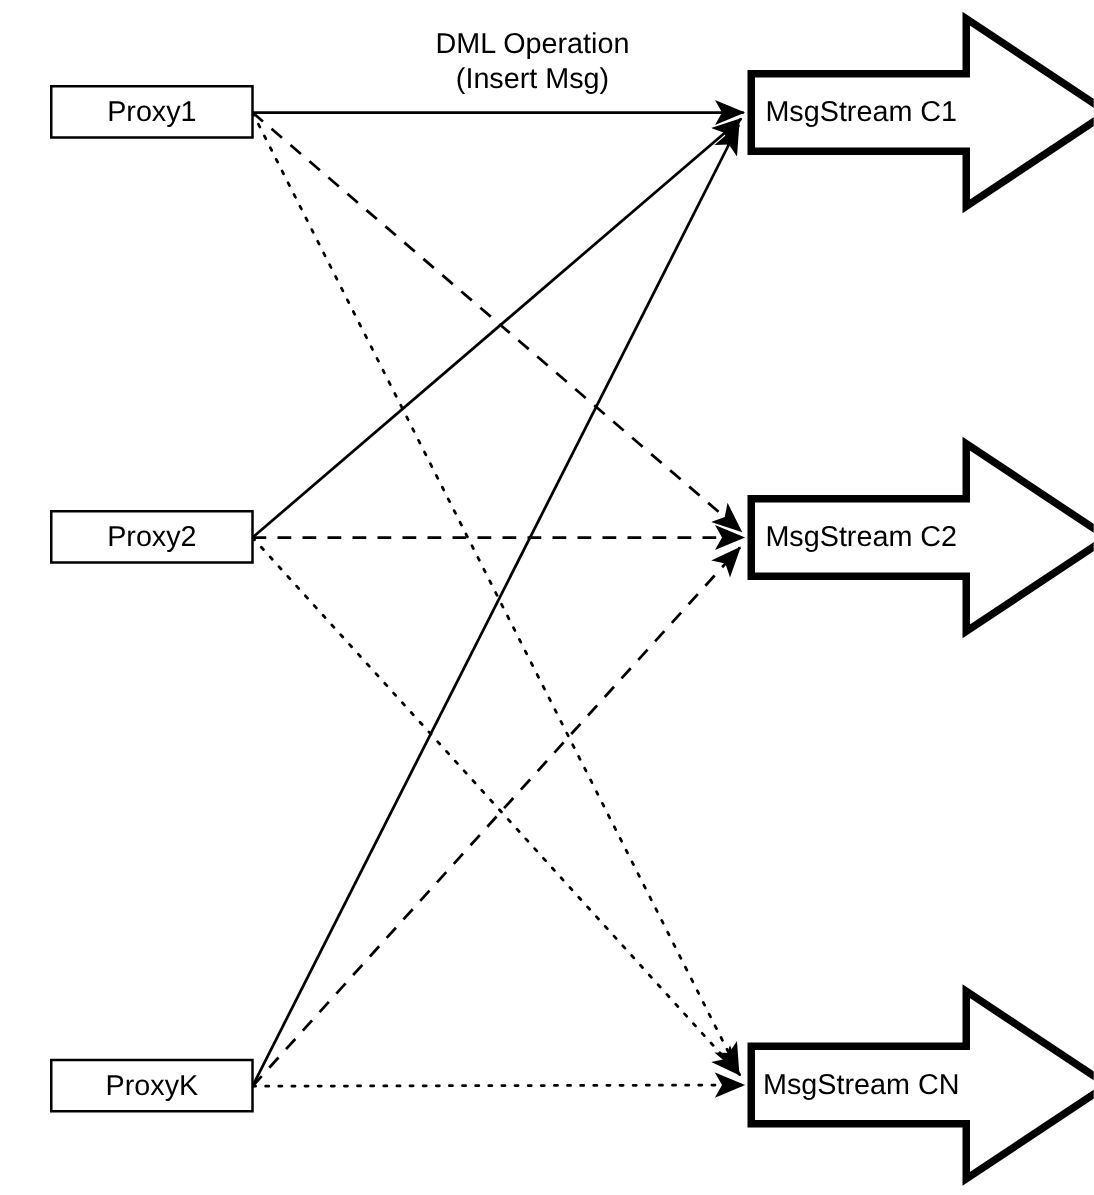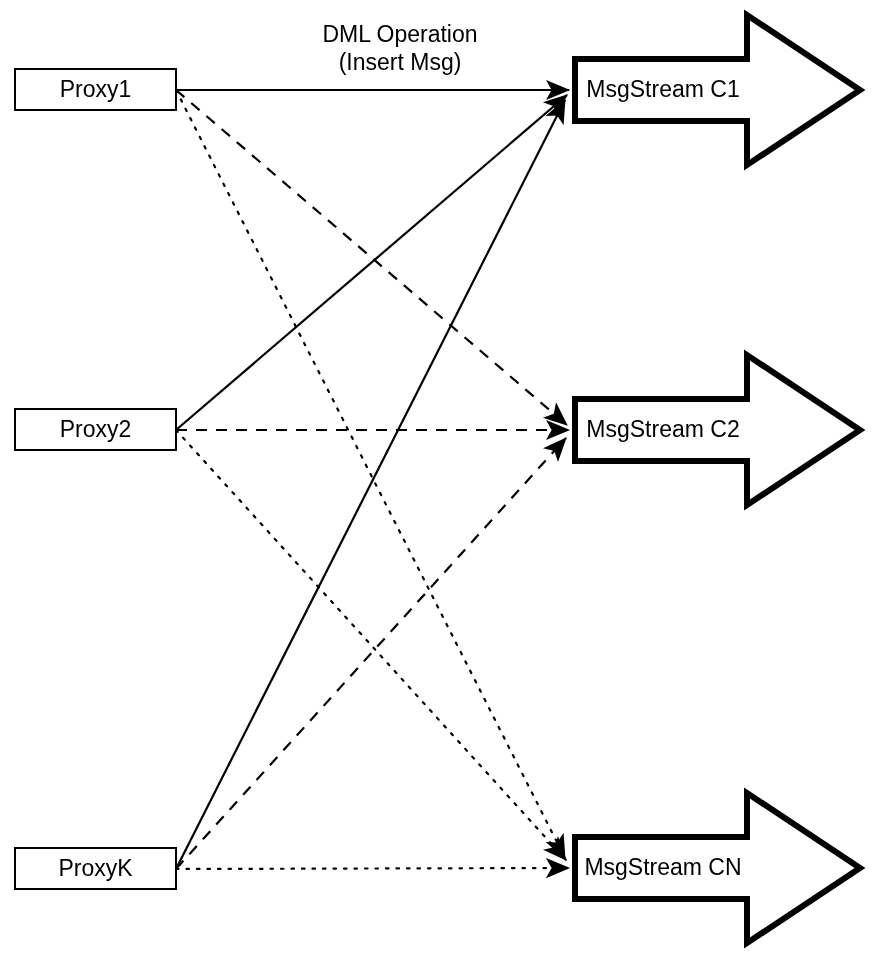--- a/index.html
+++ b/index.html
@@ -11,20 +11,21 @@
     width: 875px;
     height: 956px;
     font-family: "Liberation Sans", sans-serif;
     overflow: hidden;
   }
   #diagram-root {
     position: relative;
     width: 769px;
     height: 956px;
     background: #ffffff;
+    margin-left: 26px;
   }
   svg.canvas {
     position: absolute;
     top: 0;
     left: 0;
     width: 875px;
     height: 956px;
     display: block;
   }
   .node-label {

